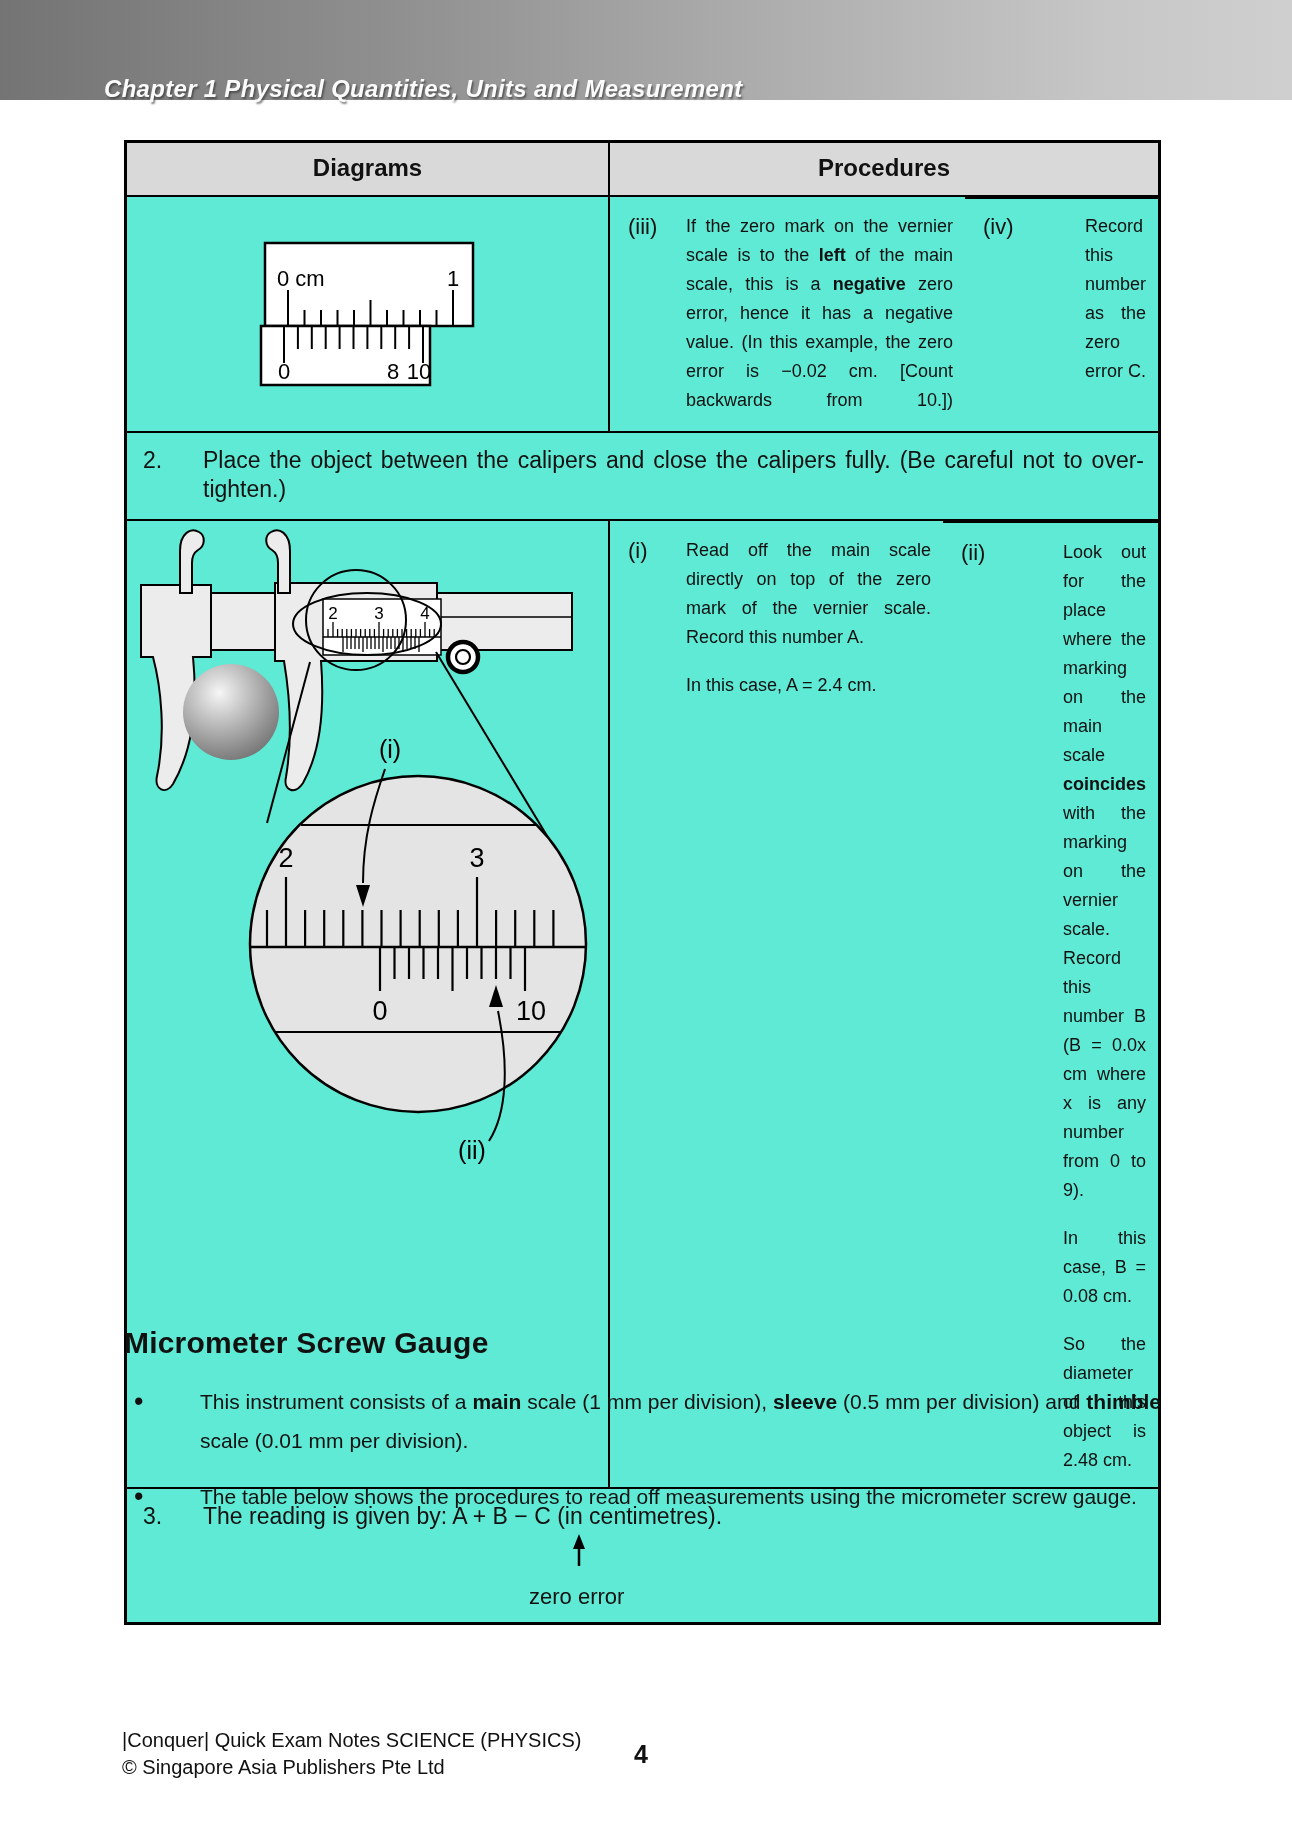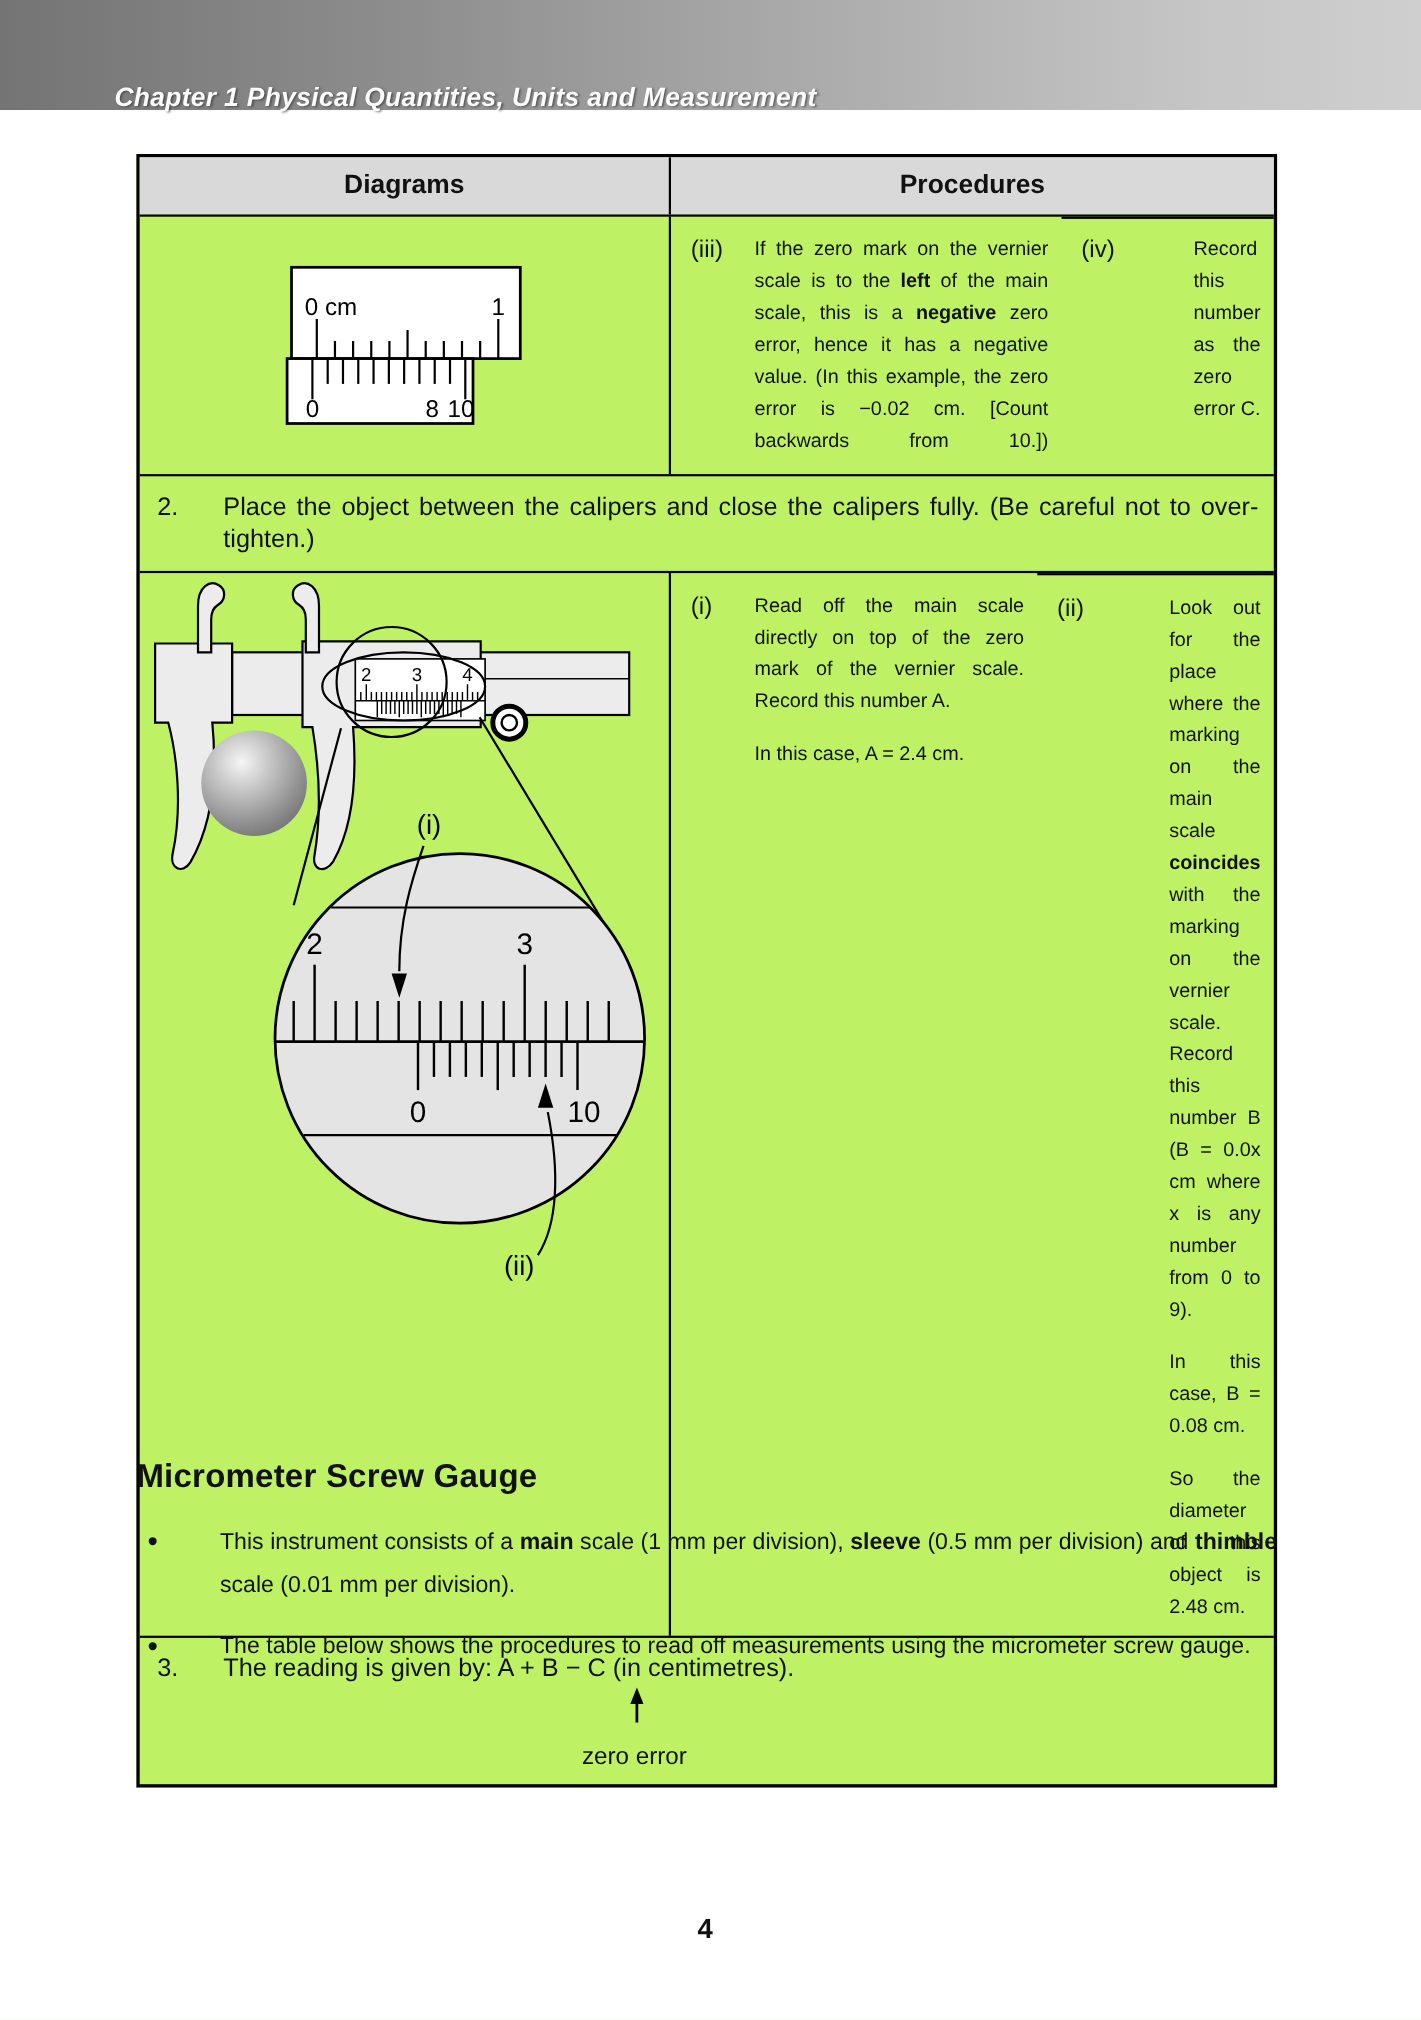--- a/index.html
+++ b/index.html
@@ -7,21 +7,21 @@
   body { font-family:"Liberation Sans", sans-serif; color:#111; }
   .page { position:relative; width:1292px; height:1836px; background:#ffffff; overflow:hidden; }
 
   
   .chapter-band { position:absolute; left:0; top:0; width:1292px; height:100px;
     background:linear-gradient(to right,#747474 0%,#8f8f8f 30%,#a9a9a9 55%,#c6c6c6 85%,#cfcfcf 100%); }
   .chapter-title { padding:50px 0 0 104px; font-size:24px; font-weight:bold; font-style:italic;
     color:#fbfbfb; text-shadow:1.5px 1.5px 2px rgba(45,45,45,0.6); letter-spacing:0.3px;margin-top:25px; }
 
   
-  .vtable { position:absolute; left:124px; top:140px; width:1037px; border:3px solid #000; background:#bef264; }
+  .vtable { position:absolute; left:124px; top:140px; width:1037px; border:3px solid #000; background:#5eead4; }
   .trow { display:flex; border-top:2.5px solid #000; align-items:stretch; }
   .trow.header { border-top:none; background:#d9d9d9; }
   .th { font-size:24px; font-weight:bold; text-align:center; padding:11px 0 13px 0; }
   .th.left { width:483px; border-right:2.5px solid #000; }
   .th.right { flex:1; }
 
   .dcell { width:483px; border-right:2.5px solid #000; flex:none; position:relative; overflow:hidden; }
   .pcol { flex:1; display:flex; flex-direction:row; }
   .pitem { display:flex; padding:15px 12px 12px 18px; }
   .pitem + .pitem { border-top:2.5px solid #000;gap:44px; }
@@ -313,15 +313,19 @@
     <div class="bullet">
       <div class="bmark">•</div>
       <div class="btext"><span>This instrument consists of a </span><b>main</b><span> scale (1 mm per division), </span><b>sleeve</b><span> (0.5 mm per division) and </span><b>thimble</b><span> scale (0.01 mm per division).</span></div>
     </div>
     <div class="bullet">
       <div class="bmark">•</div>
       <div class="btext">The table below shows the procedures to read off measurements using the micrometer screw gauge.</div>
     </div>
   </div>
 
+  <div class="footer">
+    <div>|Conquer| Quick Exam Notes SCIENCE (PHYSICS)</div>
+    <div>© Singapore Asia Publishers Pte Ltd</div>
+  </div>
   <div class="pagenum">4</div>
 
 </div>
 
 </body></html>

